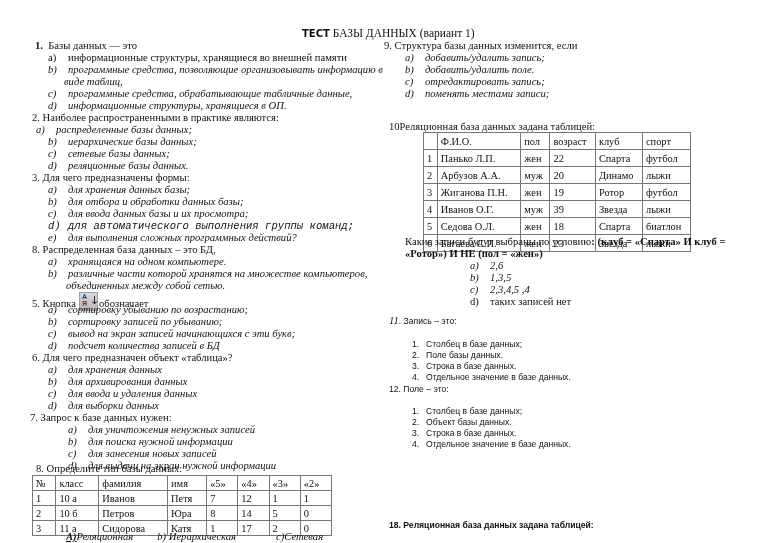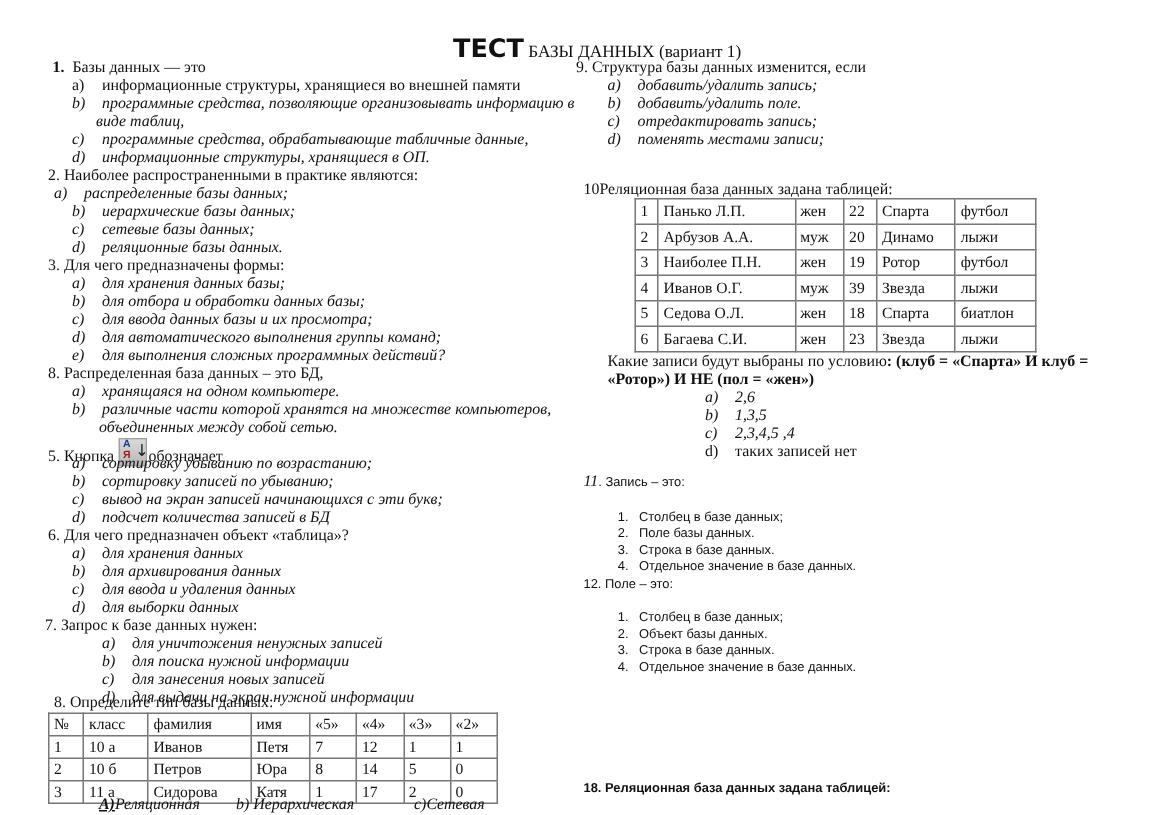--- a/index.html
+++ b/index.html
@@ -2,21 +2,21 @@
 <html><head>
 <meta charset="utf-8">
 <style>
   html, body { margin: 0; padding: 0; background: #ffffff; }
   body { width: 768px; height: 543px; position: relative; overflow: hidden;
          font-family: "Liberation Serif", serif; color: #111; font-size: 10.6px; line-height: 12px; }
   .abs { position: absolute; white-space: nowrap; }
   .it { font-style: italic; }
   .b { font-weight: bold; }
   #title { left: 302px; top: 27px; font-size: 11.5px; }
-  #title .t1 { font-family: "DejaVu Sans", sans-serif; font-weight: bold; font-size: 17px; }
+  #title .t1 { font-family: "DejaVu Sans", sans-serif; font-weight: bold; font-size: 10px; }
   .q { position: absolute; white-space: nowrap; text-align: center; }
   .opt { position: absolute; white-space: nowrap; font-style: italic; }
   .opt .l { display: inline-block; width: 20px; }
   table.t { position: absolute; border-collapse: collapse; font-size: 10.4px; }
   table.t td { border: 1px solid #777; padding: 0 3px; height: 14px; line-height: 13px; vertical-align: middle; white-space: nowrap; }
   table.t2 td { height: 16px; }
   .sorticon { display: inline-block; width: 17px; height: 17px; vertical-align: -4px;
               background: linear-gradient(#d9d9d9, #b8b8b8); border: 1px solid #a0a0a0; position: relative; margin: 0 1px 0 3px; }
   .sorticon .a1 { position: absolute; left: 2px; top: 0px; font: bold 7px "Liberation Sans", sans-serif; color: #1a3a9a; }
   .sorticon .a2 { position: absolute; left: 2px; top: 7px; font: bold 7px "Liberation Sans", sans-serif; color: #b01818; }
@@ -43,21 +43,21 @@
 <div class="q" style="left:32px;top:112px;">2. Наиболее распространенными в практике являются:</div>
 <div class="opt" style="left:36px;top:124px;"><span class="l">a)</span><span>распределенные базы данных;</span></div>
 <div class="opt" style="left:48px;top:136px;"><span class="l">b)</span><span>иерархические базы данных;</span></div>
 <div class="opt" style="left:48px;top:148px;"><span class="l">c)</span><span>сетевые базы данных;</span></div>
 <div class="opt" style="left:48px;top:160px;"><span class="l">d)</span><span>реляционные базы данных.</span></div>
 
 <div class="q" style="left:32px;top:172px;">3.  Для чего предназначены формы:</div>
 <div class="opt" style="left:48px;top:184px;"><span class="l">a)</span><span>для хранения данных базы;</span></div>
 <div class="opt" style="left:48px;top:196px;"><span class="l">b)</span><span>для отбора и обработки данных базы;</span></div>
 <div class="opt" style="left:48px;top:208px;"><span class="l">c)</span><span>для ввода данных базы и их просмотра;</span></div>
-<div class="opt" style="left:48px;top:220px;"><span class="l">d)</span><span>для автоматического выполнения группы команд;</span></div>
+<div class="opt" style="left:48px;top:220px;font-family:Liberation Mono, monospace;"><span class="l">d)</span><span>для автоматического выполнения группы команд;</span></div>
 <div class="opt" style="left:48px;top:232px;"><span class="l">e)</span><span>для выполнения сложных программных действий?</span></div>
 
 <div class="q" style="left:32px;top:244px;">8. Распределенная база данных – это БД,</div>
 <div class="opt" style="left:48px;top:256px;"><span class="l">a)</span><span>хранящаяся на одном компьютере.</span></div>
 <div class="opt" style="left:48px;top:268px;"><span class="l">b)</span><span>различные части которой хранятся на множестве компьютеров,</span></div>
 <div class="opt" style="left:66px;top:280px;"><span>объединенных между собой сетью.</span></div>
 
 <div class="q" style="left:32px;top:292px;">
   <span>5. Кнопка</span><span class="sorticon"><span class="a1">A</span><span class="a2">Я</span><span class="ar">↓</span></span><span>обозначает</span>
 </div>
@@ -129,39 +129,47 @@
 
 <div class="q" style="left:384px;top:40px;">9. Структура базы данных изменится, если</div>
 <div class="opt" style="left:405px;top:52px;"><span class="l">a)</span><span>добавить/удалить запись;</span></div>
 <div class="opt" style="left:405px;top:64px;"><span class="l">b)</span><span>добавить/удалить поле.</span></div>
 <div class="opt" style="left:405px;top:76px;"><span class="l">c)</span><span>отредактировать запись;</span></div>
 <div class="opt" style="left:405px;top:88px;"><span class="l">d)</span><span>поменять местами записи;</span></div>
 
 <div class="q" style="left:389px;top:121px;">10Реляционная база данных задана таблицей:</div>
 <table class="t t2" style="left:423px;top:132px;width:268px;">
   <tbody>
+      <tr>
+    <td></td>
+        <td>Ф.И.О.</td>
+        <td>пол</td>
+        <td>возраст</td>
+        <td>клуб</td>
+        <td>спорт</td>
+  </tr>
   <tr>
     <td>1</td>
         <td>Панько Л.П.</td>
         <td>жен</td>
         <td>22</td>
         <td>Спарта</td>
         <td>футбол</td>
   </tr>
   <tr>
     <td>2</td>
         <td>Арбузов А.А.</td>
         <td>муж</td>
         <td>20</td>
         <td>Динамо</td>
         <td>лыжи</td>
   </tr>
   <tr>
     <td>3</td>
-        <td>Наиболее П.Н.</td>
+        <td>Жиганова П.Н.</td>
         <td>жен</td>
         <td>19</td>
         <td>Ротор</td>
         <td>футбол</td>
   </tr>
   <tr>
     <td>4</td>
         <td>Иванов О.Г.</td>
         <td>муж</td>
         <td>39</td>

